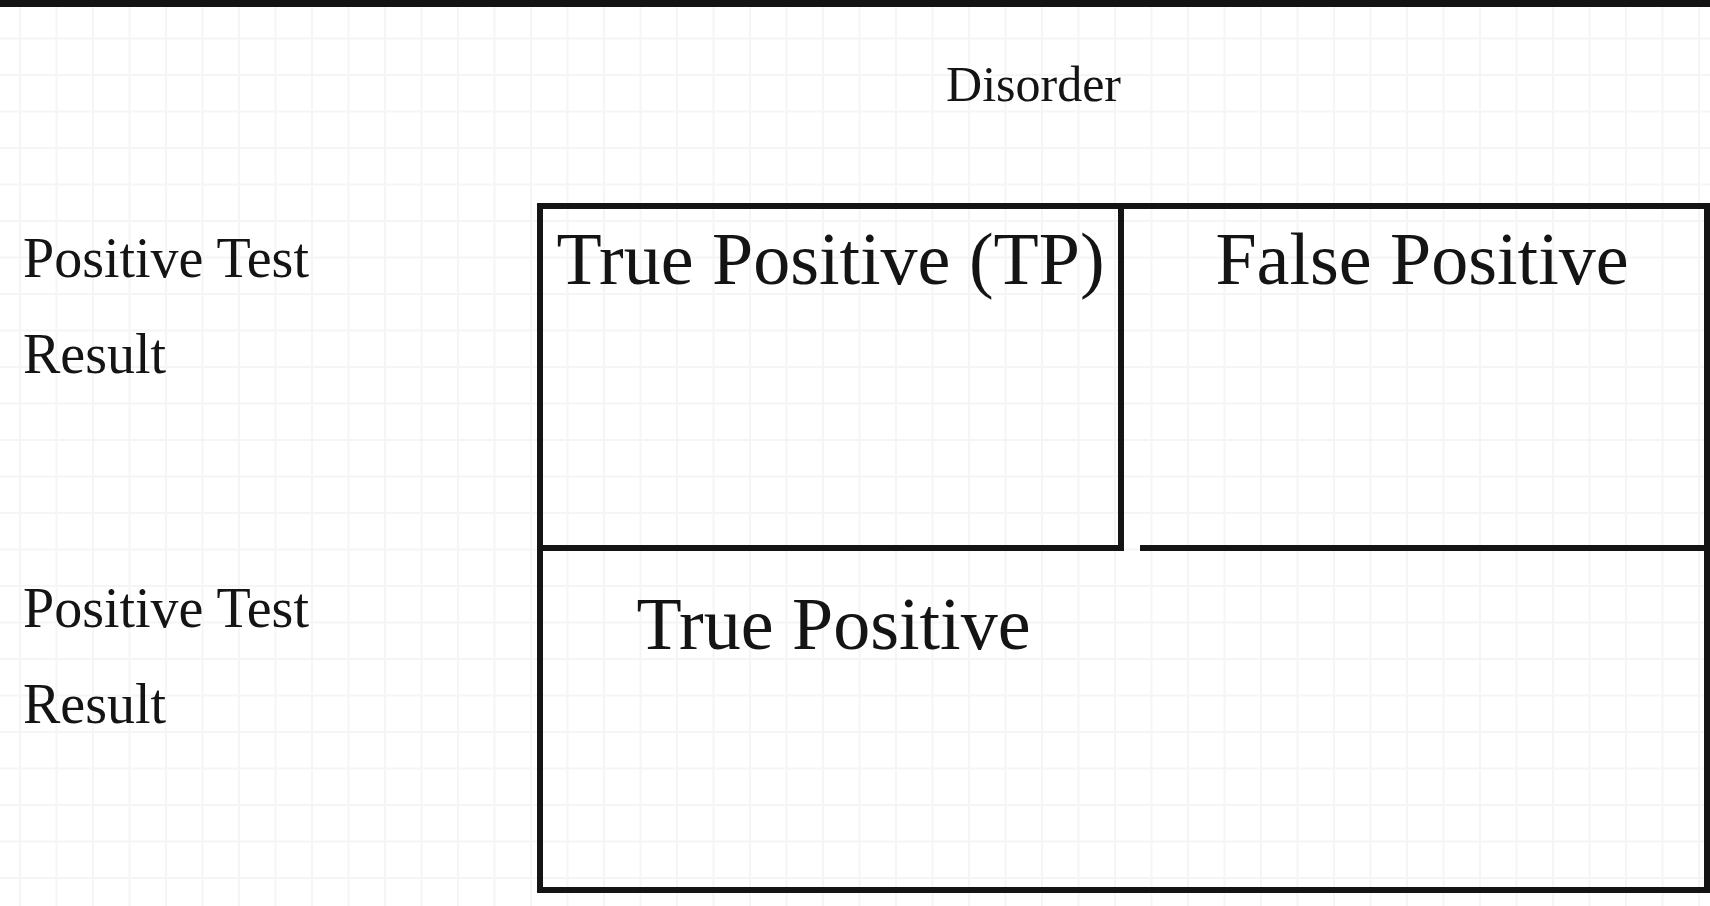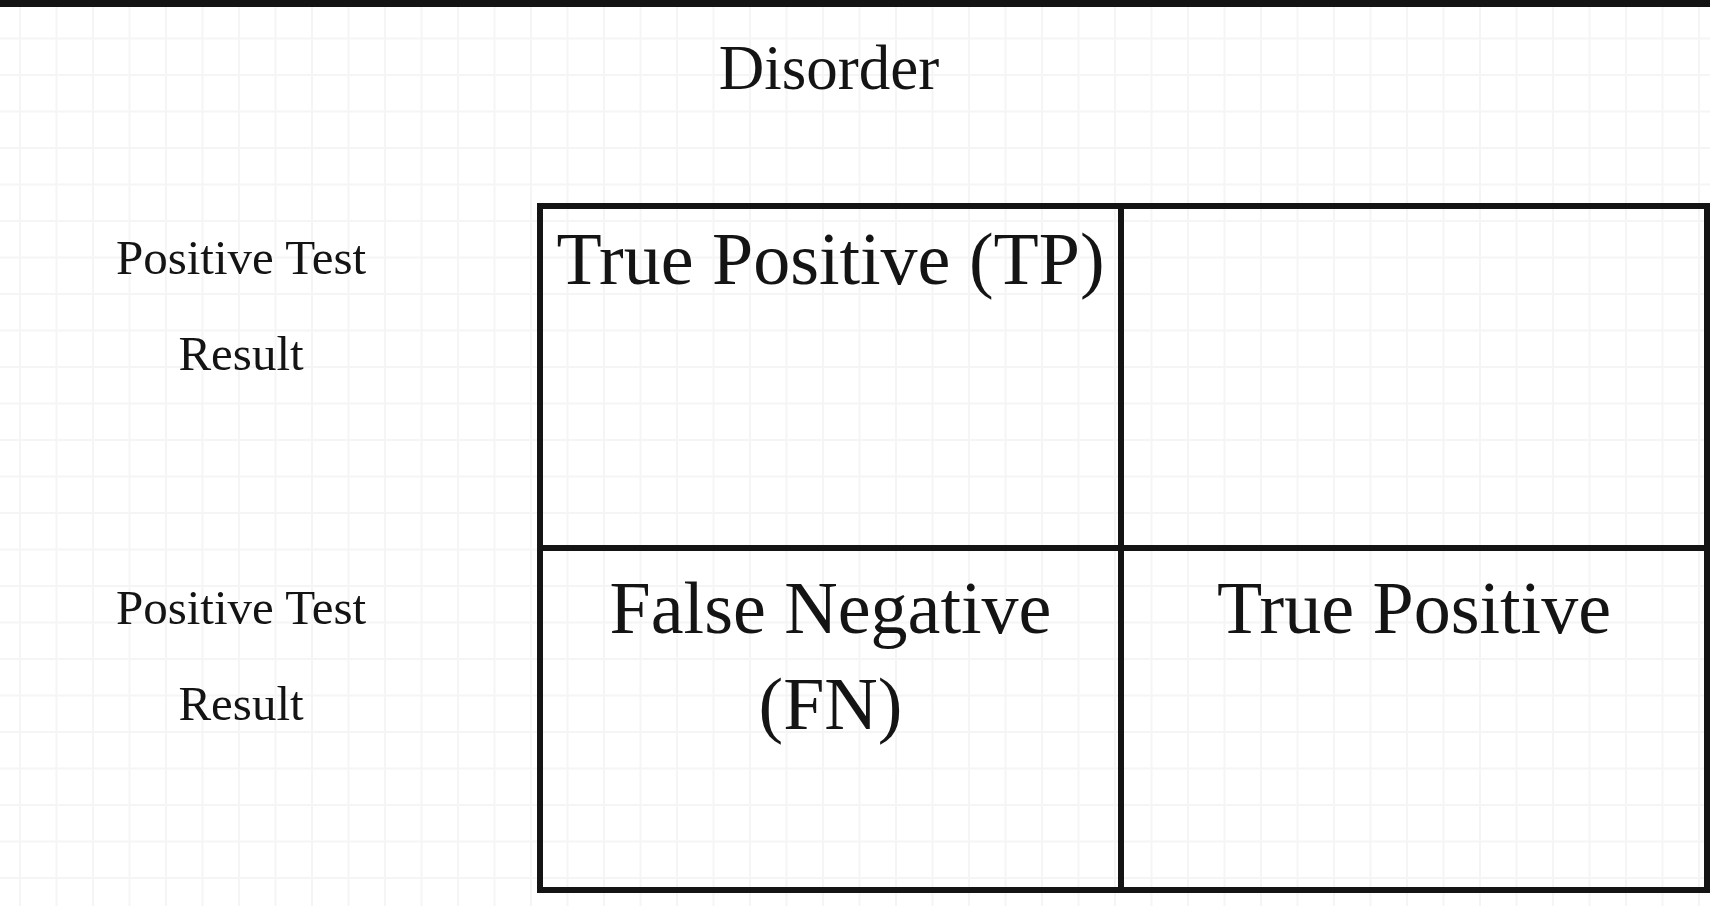--- a/index.html
+++ b/index.html
@@ -28,46 +28,46 @@
     filter: blur(0.5px);
   }
   .top-bar {
     position: absolute;
     left: 0; top: 0;
     width: 1710px; height: 7px;
     background: var(--border);
   }
   .col-header {
     position: absolute;
-    top: 28px;
-    font-size: 63px;
+    top: 44px;
+    font-size: 50px;
     line-height: 80px;
-    text-align: center;
+    text-align: right;
     white-space: nowrap;
   }
   .col-header-1 { left: 537px; width: 584px; }
   .col-header-2 { left: 1121px; width: 585px; }
   .row-label {
     position: absolute;
-    left: 31px;
+    left: 23px;
     width: 420px;
-    font-size: 49px;
+    font-size: 56px;
     line-height: 96px;
-    text-align: center;
   }
   .row-label-1 { top: 210px; }
   .row-label-2 { top: 560px; }
   .matrix {
     position: absolute;
     left: 537px; top: 203px;
     width: 1173px; height: 690px;
     border: 6px solid var(--border);
     display: grid;
     grid-template-columns: 581px 1fr;
     grid-template-rows: 342px 1fr;
+    gap: 16px;
   }
   .cell {
     font-size: 74px;
     line-height: 96px;
     text-align: center;
     overflow: hidden;
   }
   .cell.c1 { border-right: 6px solid var(--border); }
   .cell.r1 { border-bottom: 6px solid var(--border); padding-top: 2px; }
   .cell.r2 { padding-top: 9px; }
@@ -94,26 +94,23 @@
   </div>
 
   <div class="matrix">
 
     <div class="cell r1 c1">
       <div class="cell-line">True Positive (TP)</div>
       <div class="cell-line"></div>
     </div>
 
     <div class="cell r1 c2">
+      <div class="cell-line">False Positive</div>
     </div>
 
-    <div class="cell r2 c1">
-      <div class="cell-line">False Negative</div>
-      <div class="cell-line">(FN)</div>
-    </div>
 
     <div class="cell r2 c2">
       <div class="cell-line">True Positive</div>
     </div>
 
   </div>
 
 </div>
 
 </body></html>

